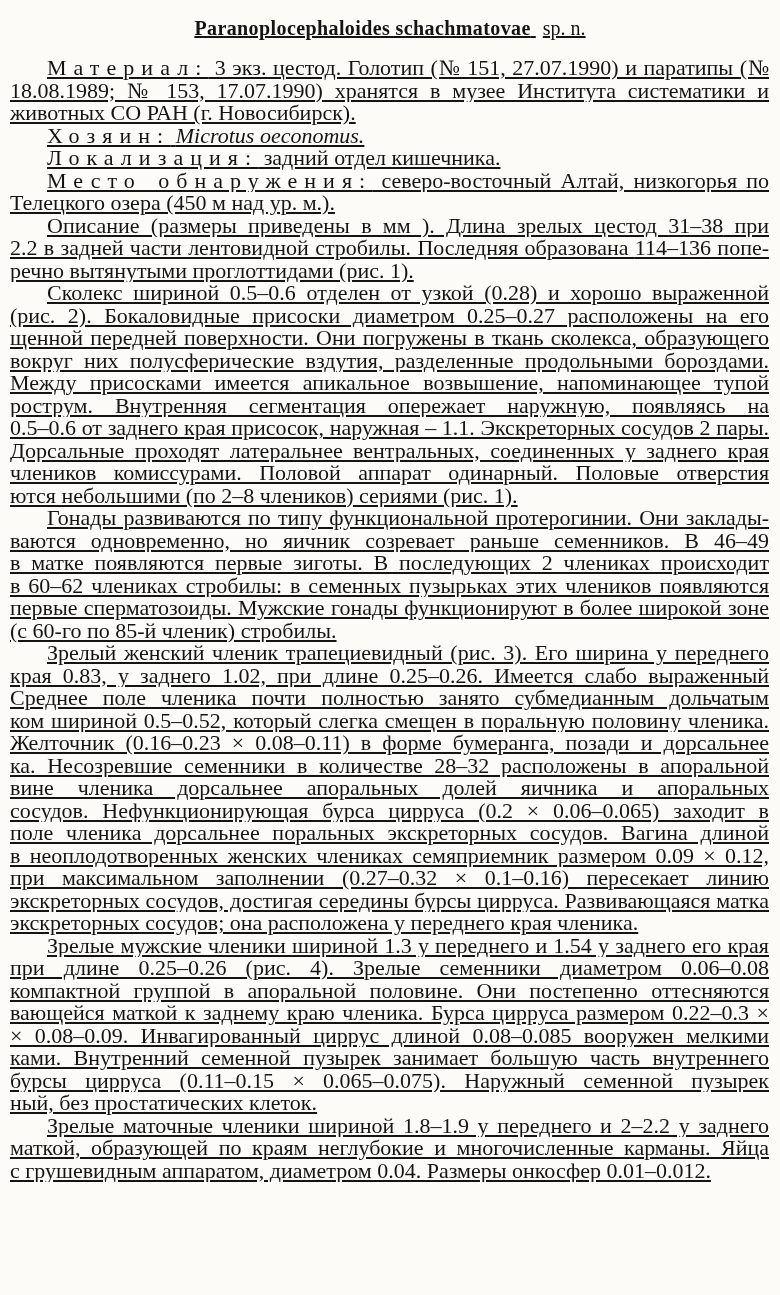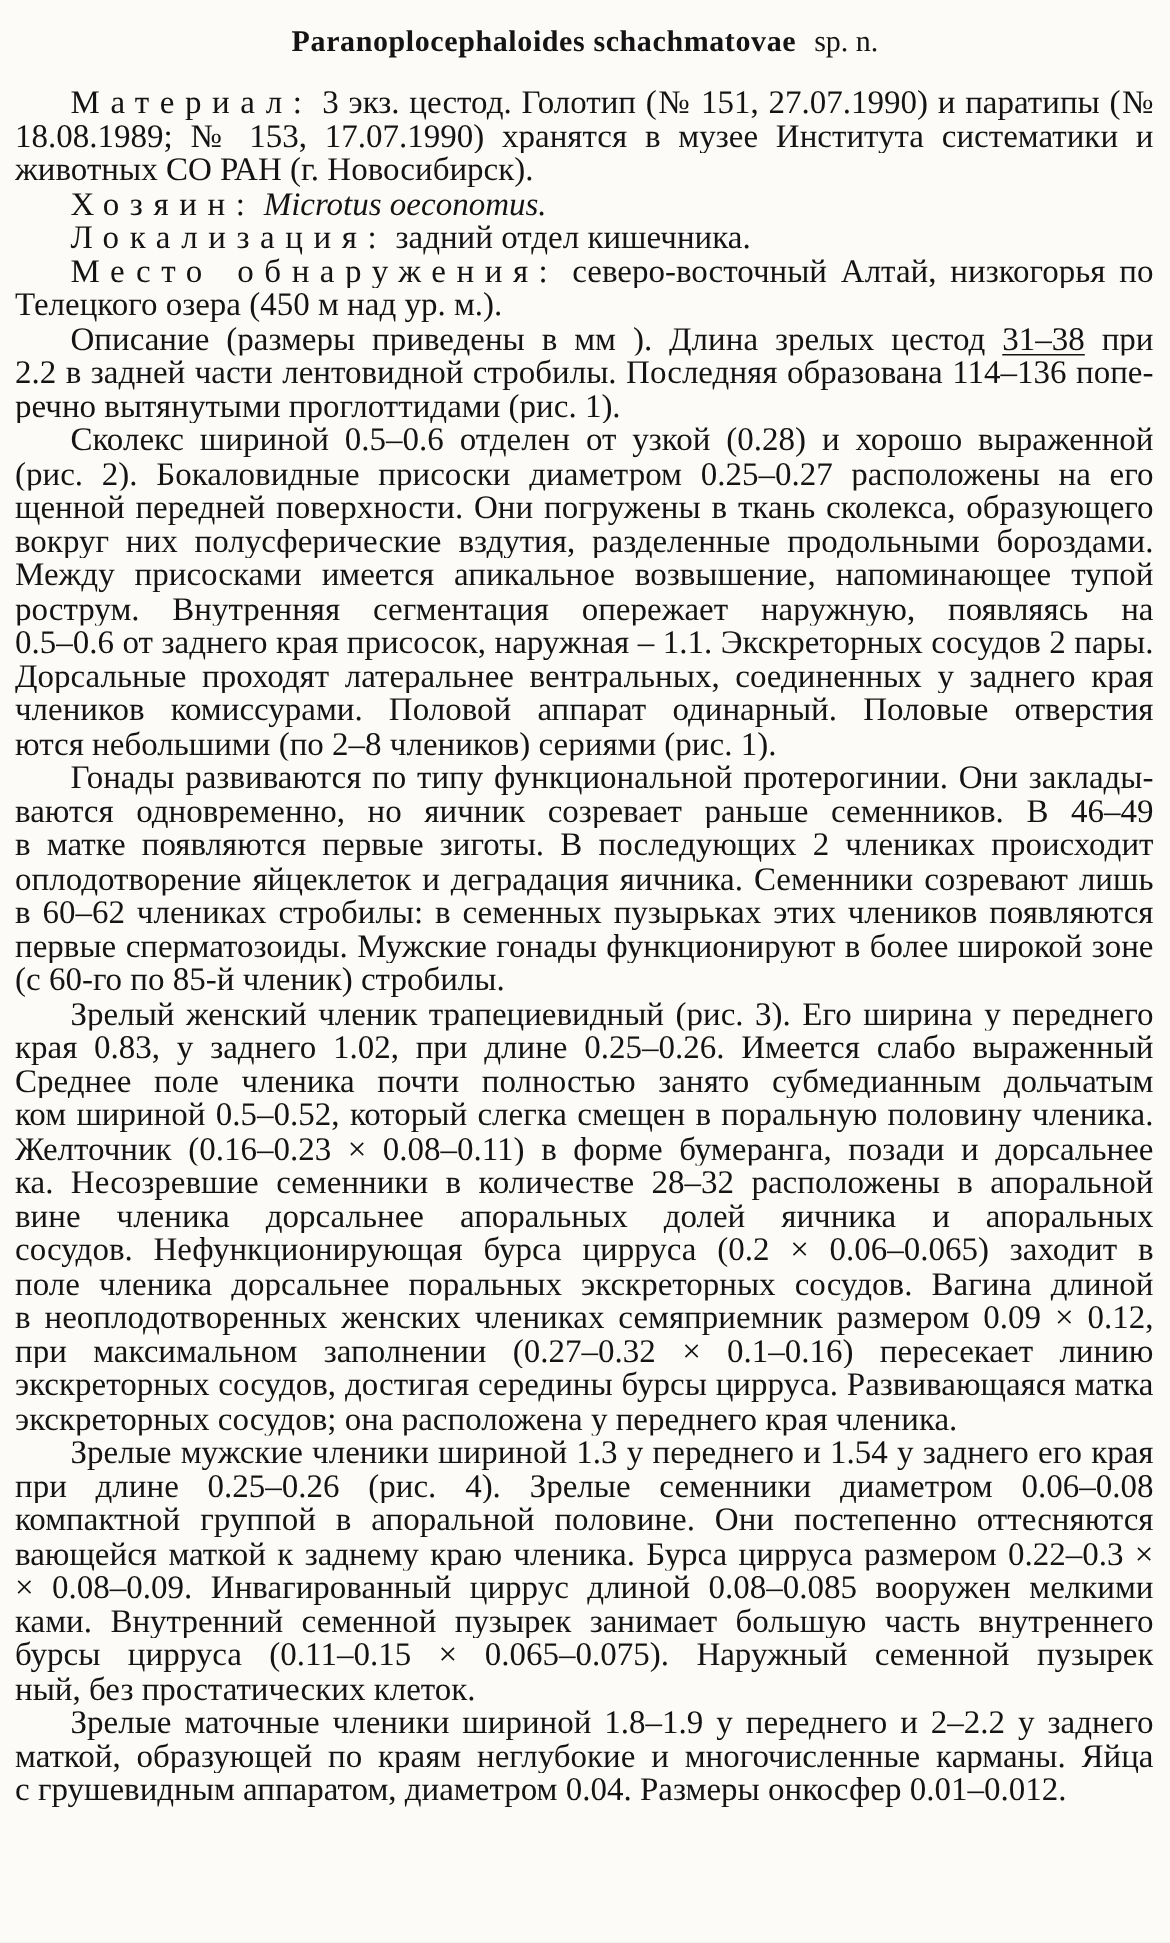--- a/index.html
+++ b/index.html
@@ -6,20 +6,21 @@
   .page {
     position: relative;
     width: 780px;
     height: 1295px;
     margin: 0 auto;
     background: #fcfbf8;
     color: #141414;
     font-family: "Liberation Serif", "DejaVu Serif", serif;
     overflow: hidden;
     box-sizing: border-box;
+    text-decoration: underline;
   }
   .title {
     margin: 15px 14px 0 14px;
     text-align: center;
     font-size: 20px;
     line-height: 26px;
     white-space: nowrap;
   }
   .title-main { font-weight: bold; letter-spacing: 0.02em; }
   .title-suffix { margin-left: 7px; }
@@ -87,21 +88,20 @@
         <div class="line"><span class="run">рострум. Внутренняя сегментация опережает наружную, появляясь на расстоянии</span></div>
         <div class="line"><span class="run">0.5–0.6 от заднего края присосок, наружная – 1.1. Экскреторных сосудов 2 пары.</span></div>
         <div class="line"><span class="run">Дорсальные проходят латеральнее вентральных, соединенных у заднего края</span></div>
         <div class="line"><span class="run">члеников комиссурами. Половой аппарат одинарный. Половые отверстия череду-</span></div>
         <div class="line last"><span class="run">ются небольшими (по 2–8 члеников) сериями (рис. 1).</span></div>
       </div>
       <div class="paragraph">
         <div class="line first"><span class="run">Гонады развиваются по типу функциональной протерогинии. Они заклады-</span></div>
         <div class="line"><span class="run">ваются одновременно, но яичник созревает раньше семенников. В 46–49 члениках</span></div>
         <div class="line"><span class="run">в матке появляются первые зиготы. В последующих 2 члениках происходит</span></div>
-        <div class="line"><span class="run">оплодотворение яйцеклеток и деградация яичника. Семенники созревают лишь</span></div>
         <div class="line"><span class="run">в 60–62 члениках стробилы: в семенных пузырьках этих члеников появляются</span></div>
         <div class="line"><span class="run">первые сперматозоиды. Мужские гонады функционируют в более широкой зоне</span></div>
         <div class="line last"><span class="run">(с 60-го по 85-й членик) стробилы.</span></div>
       </div>
       <div class="paragraph">
         <div class="line first"><span class="run">Зрелый женский членик трапециевидный (рис. 3). Его ширина у переднего</span></div>
         <div class="line"><span class="run">края 0.83, у заднего 1.02, при длине 0.25–0.26. Имеется слабо выраженный парус.</span></div>
         <div class="line"><span class="run">Среднее поле членика почти полностью занято субмедианным дольчатым яични-</span></div>
         <div class="line"><span class="run">ком шириной 0.5–0.52, который слегка смещен в поральную половину членика.</span></div>
         <div class="line"><span class="run">Желточник (0.16–0.23 × 0.08–0.11) в форме бумеранга, позади и дорсальнее яични-</span></div>

